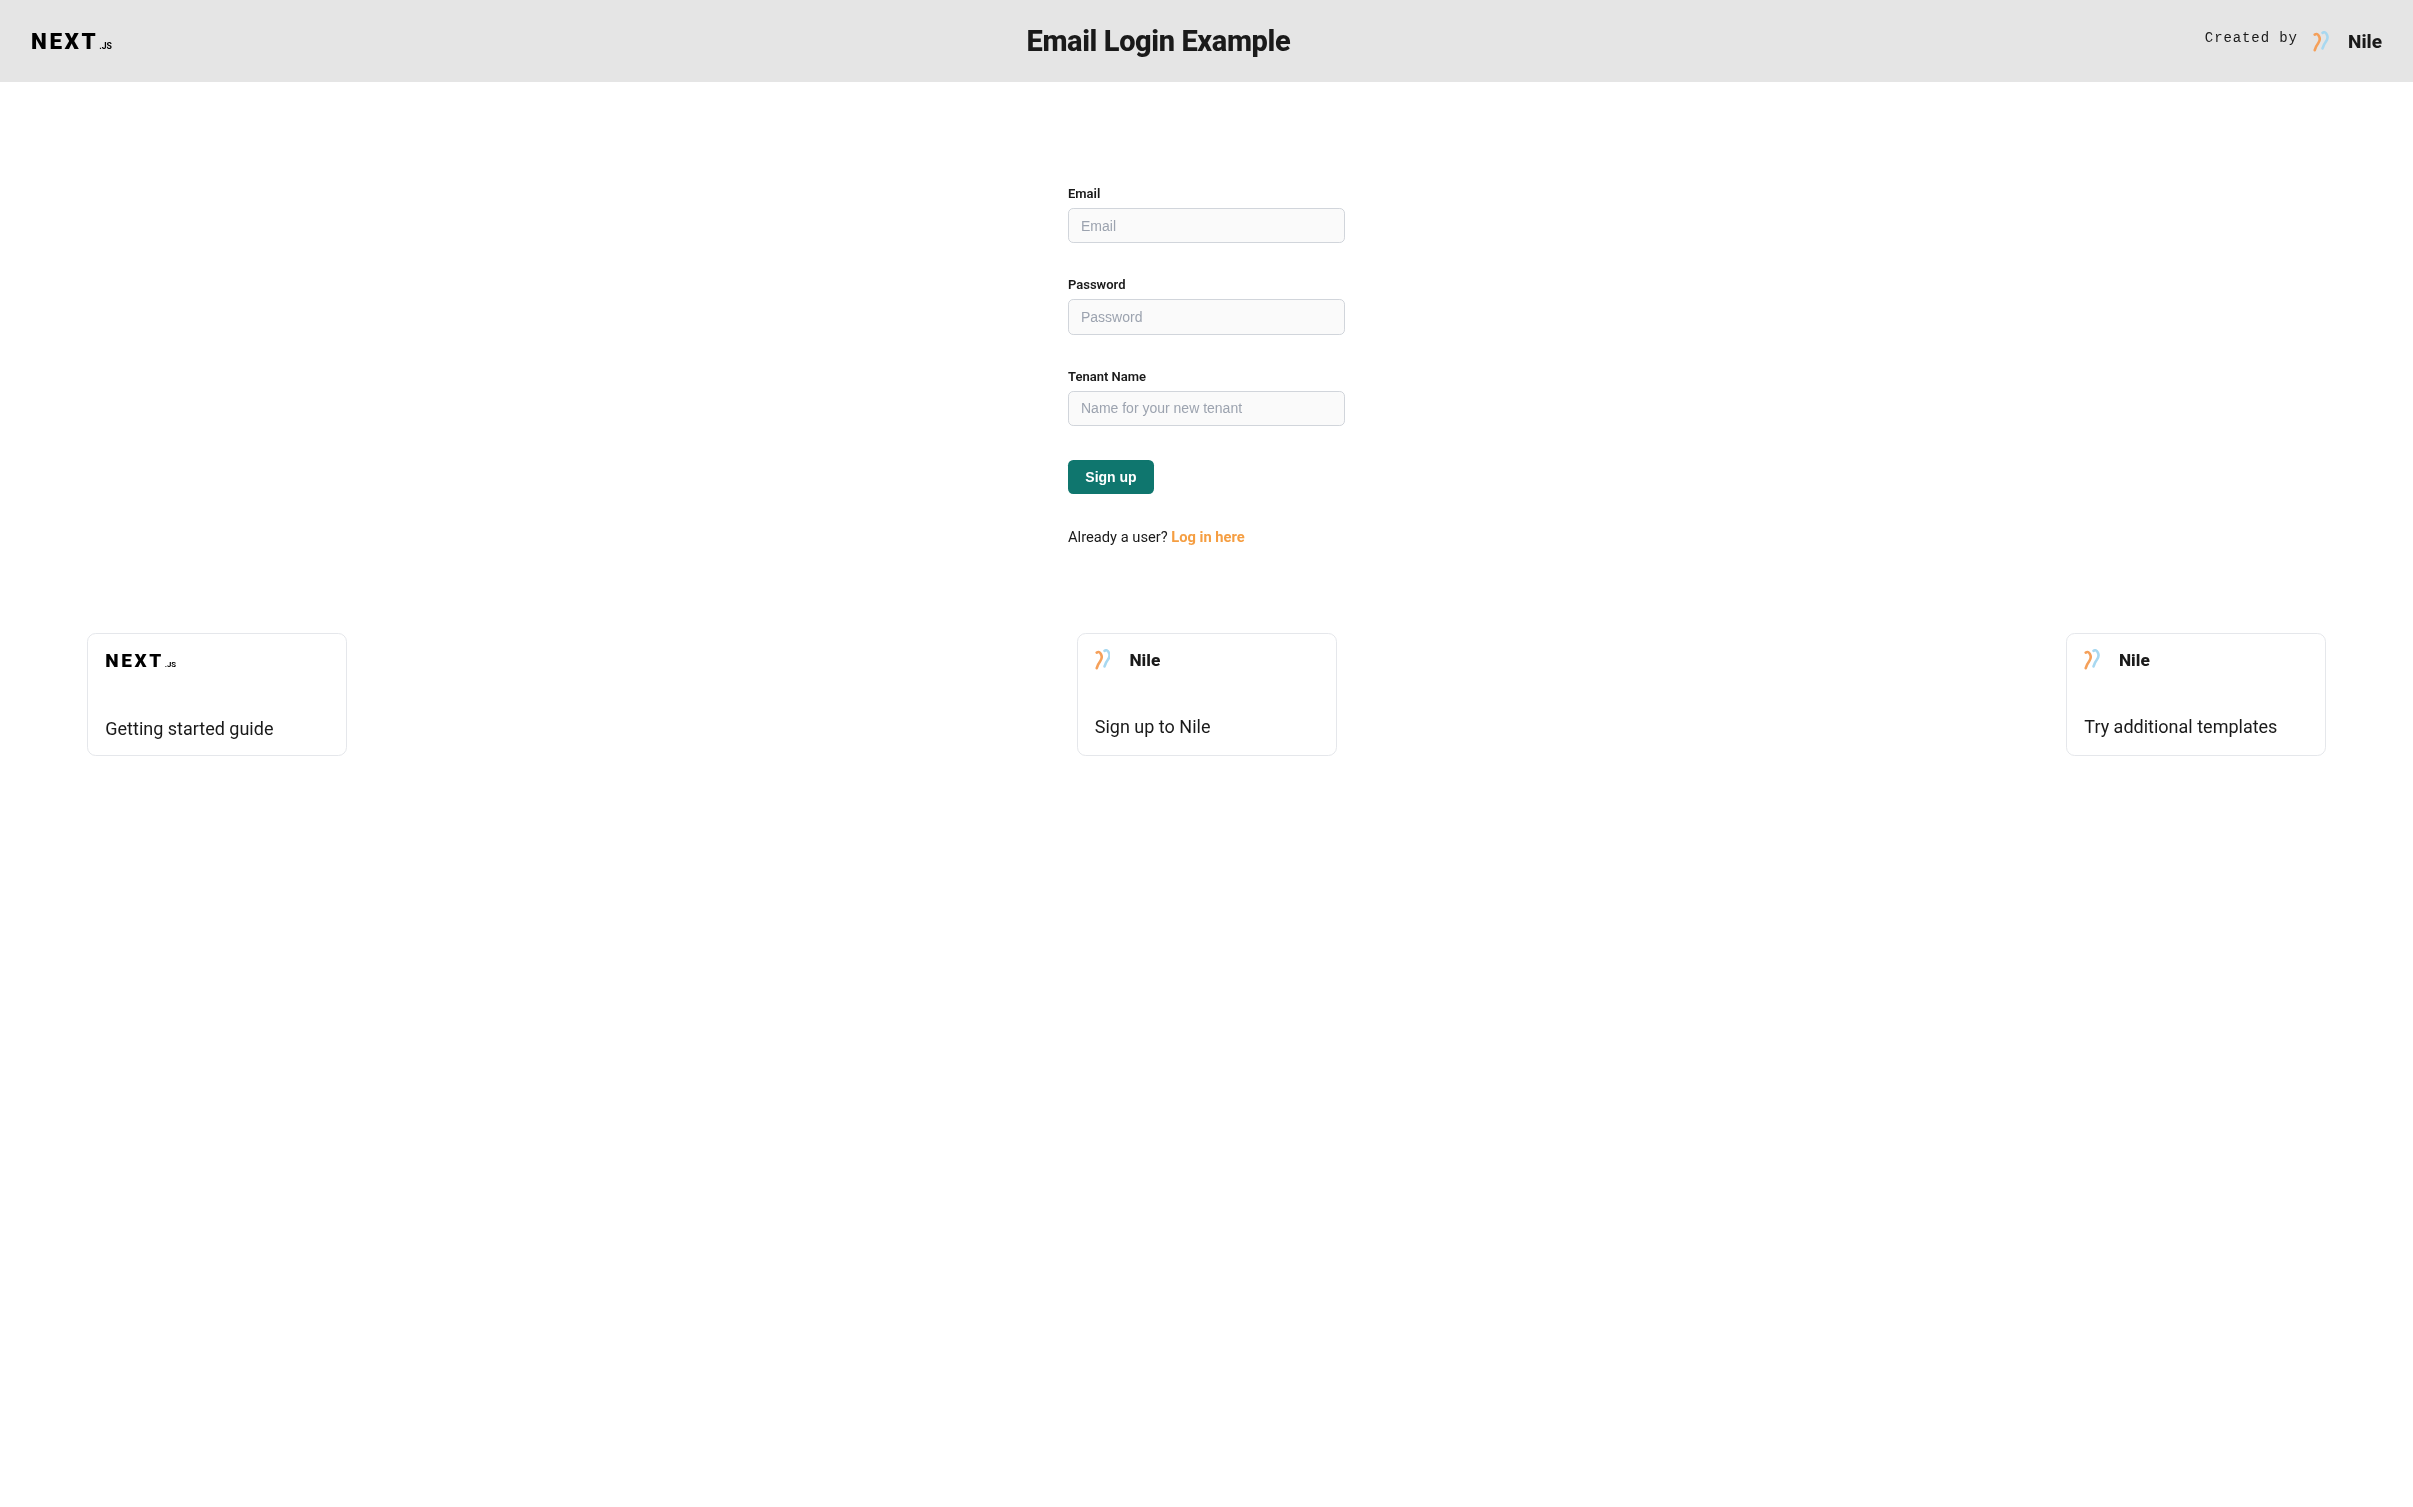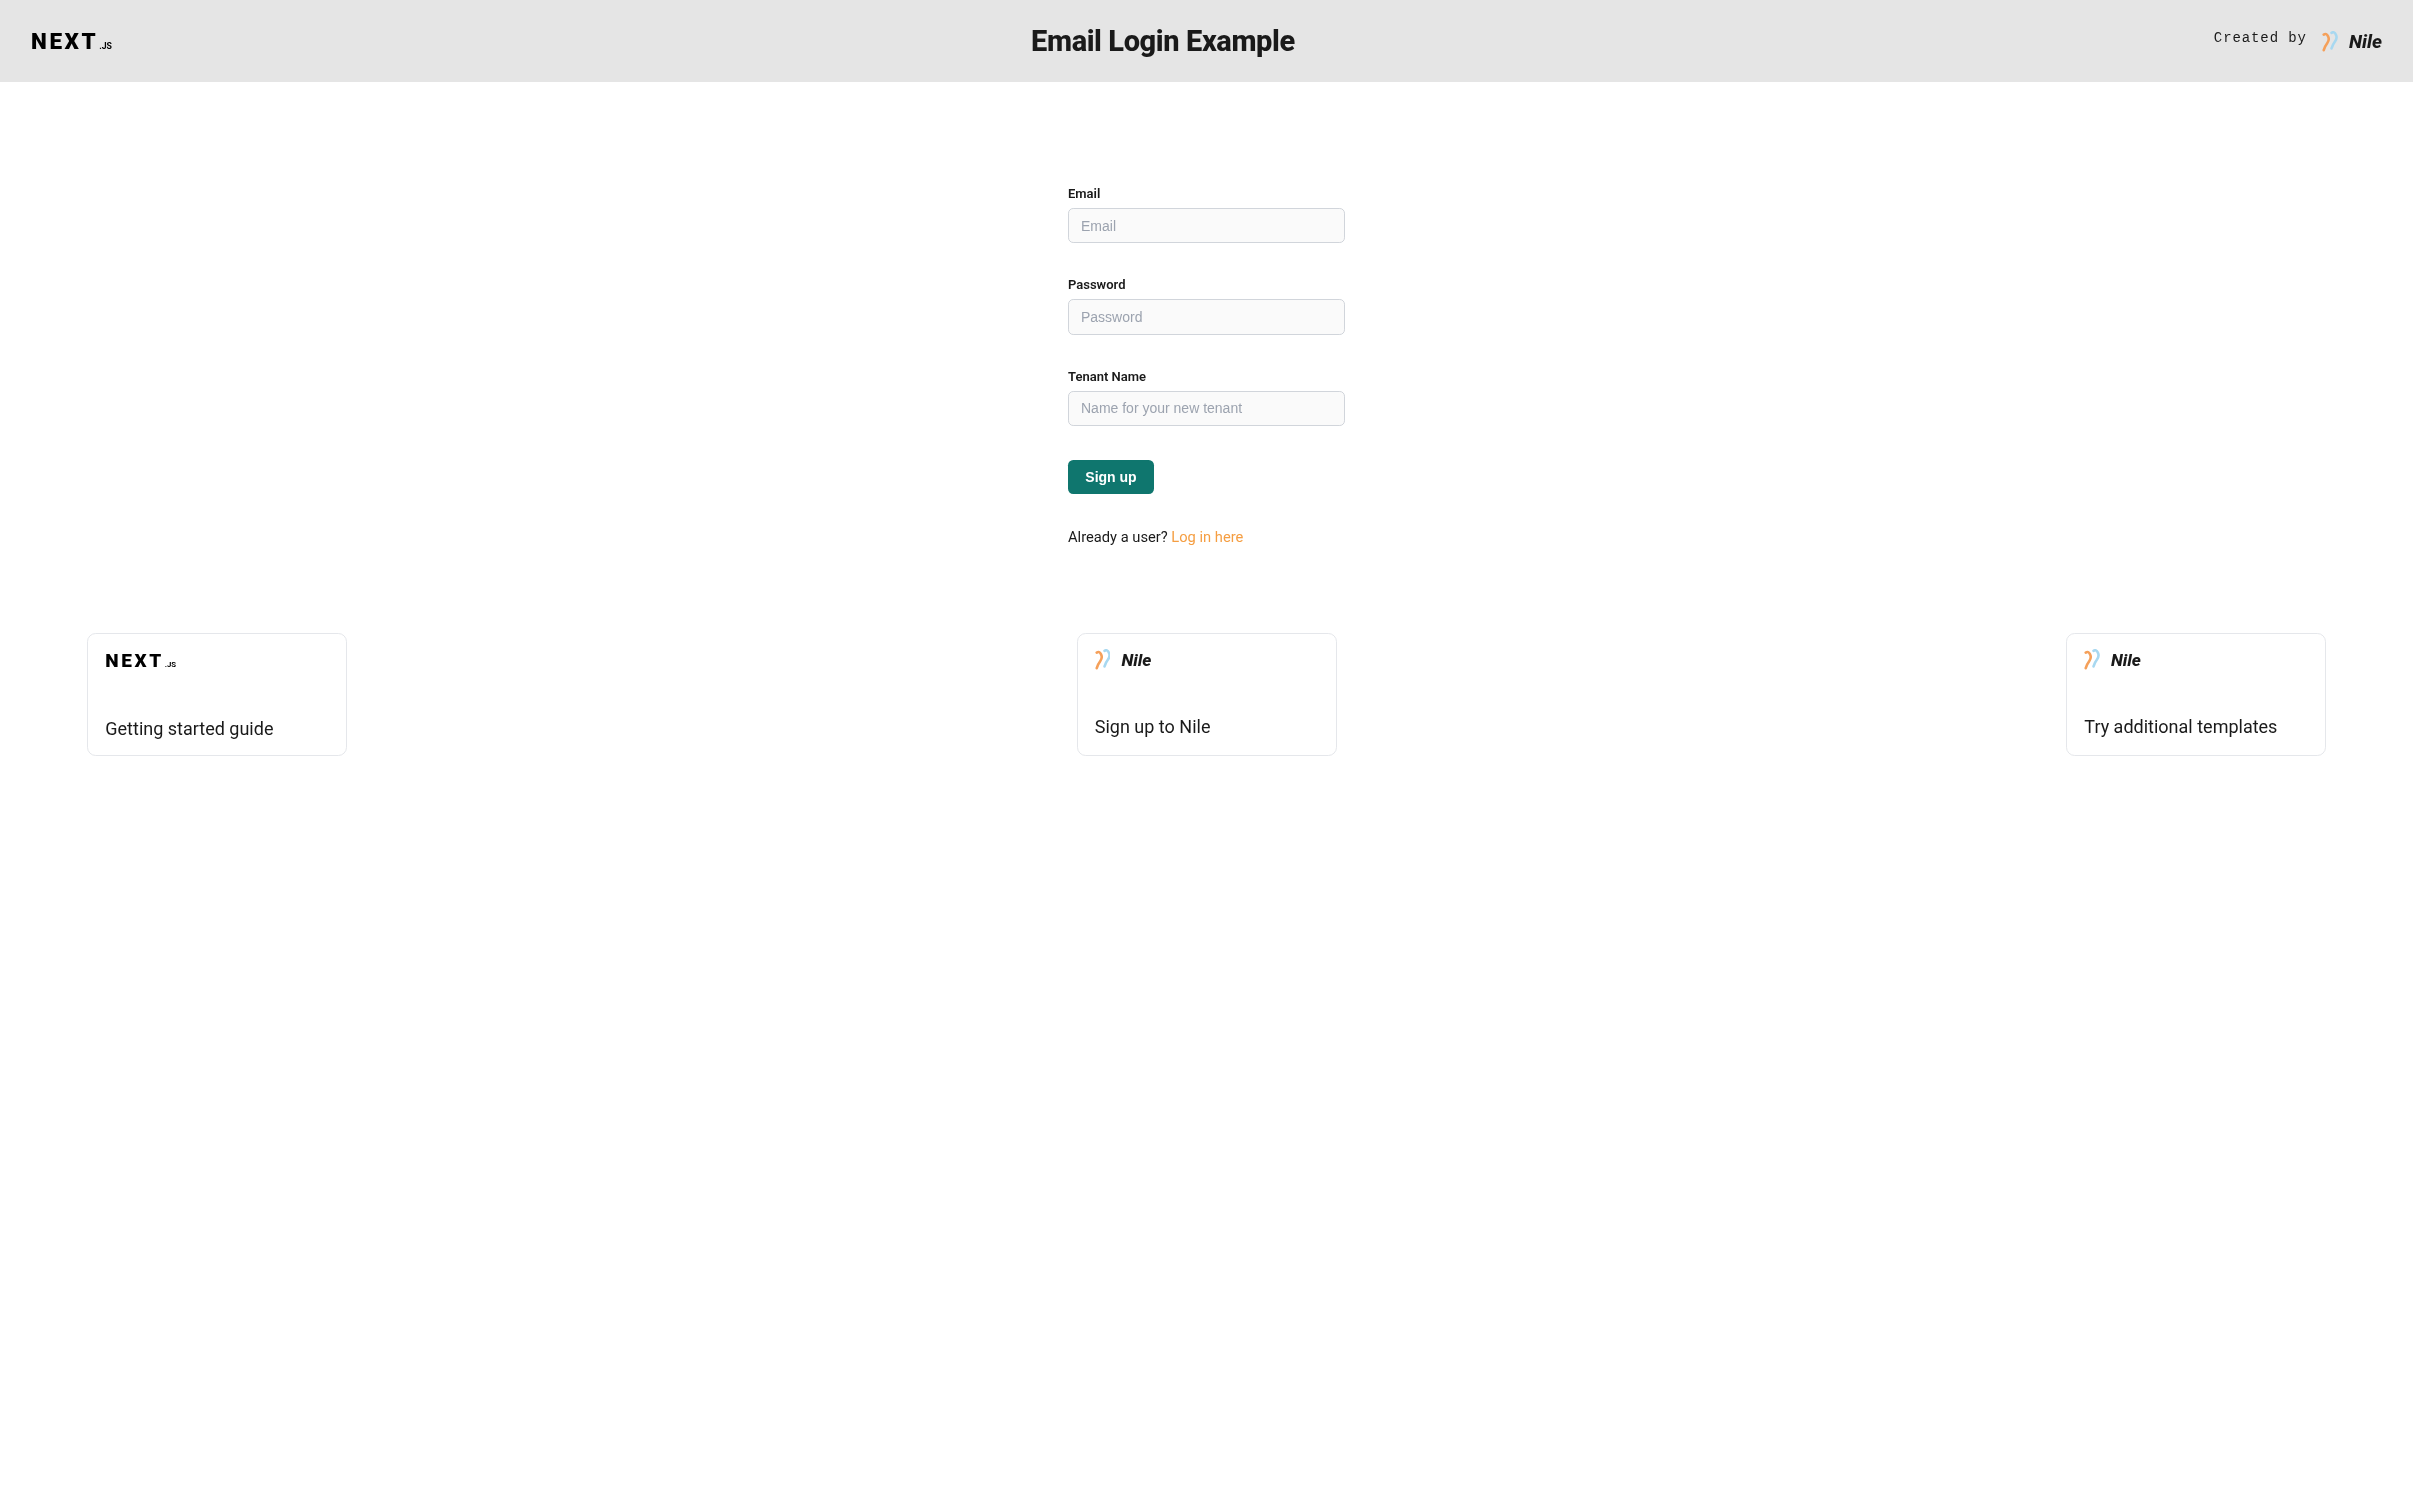--- a/index.html
+++ b/index.html
@@ -46,22 +46,21 @@
     }
     .created-by-text {
       font-family: "Courier New", Courier, monospace;
       font-size: 14px;
       color: #1a1a1a;
       letter-spacing: 0.9px;
     }
     .nile-logo {
       display: flex;
       align-items: center;
-      gap: 11px;
-      font-style: italic;
+      gap: 19px;
     }
     .nile-icon {
       width: 15.6px;
       height: 21px;
       position: relative;
       display: inline-block;
     }
     .nile-text {
       font-size: 19px;
       font-weight: 800;
@@ -112,20 +111,21 @@
       cursor: pointer;
     }
     .login-line {
       font-size: 14.7px;
       color: #1a1a1a;
     }
     .login-link {
       color: #f59e42;
       text-decoration: none;
       cursor: pointer;
+      font-weight: bold;
     }
     .cards {
       display: flex;
       justify-content: space-between;
       padding: 35px 87px 52px 87px;
       gap: 35px;
     }
     .card {
       flex: 1;
       max-width: 260px;

